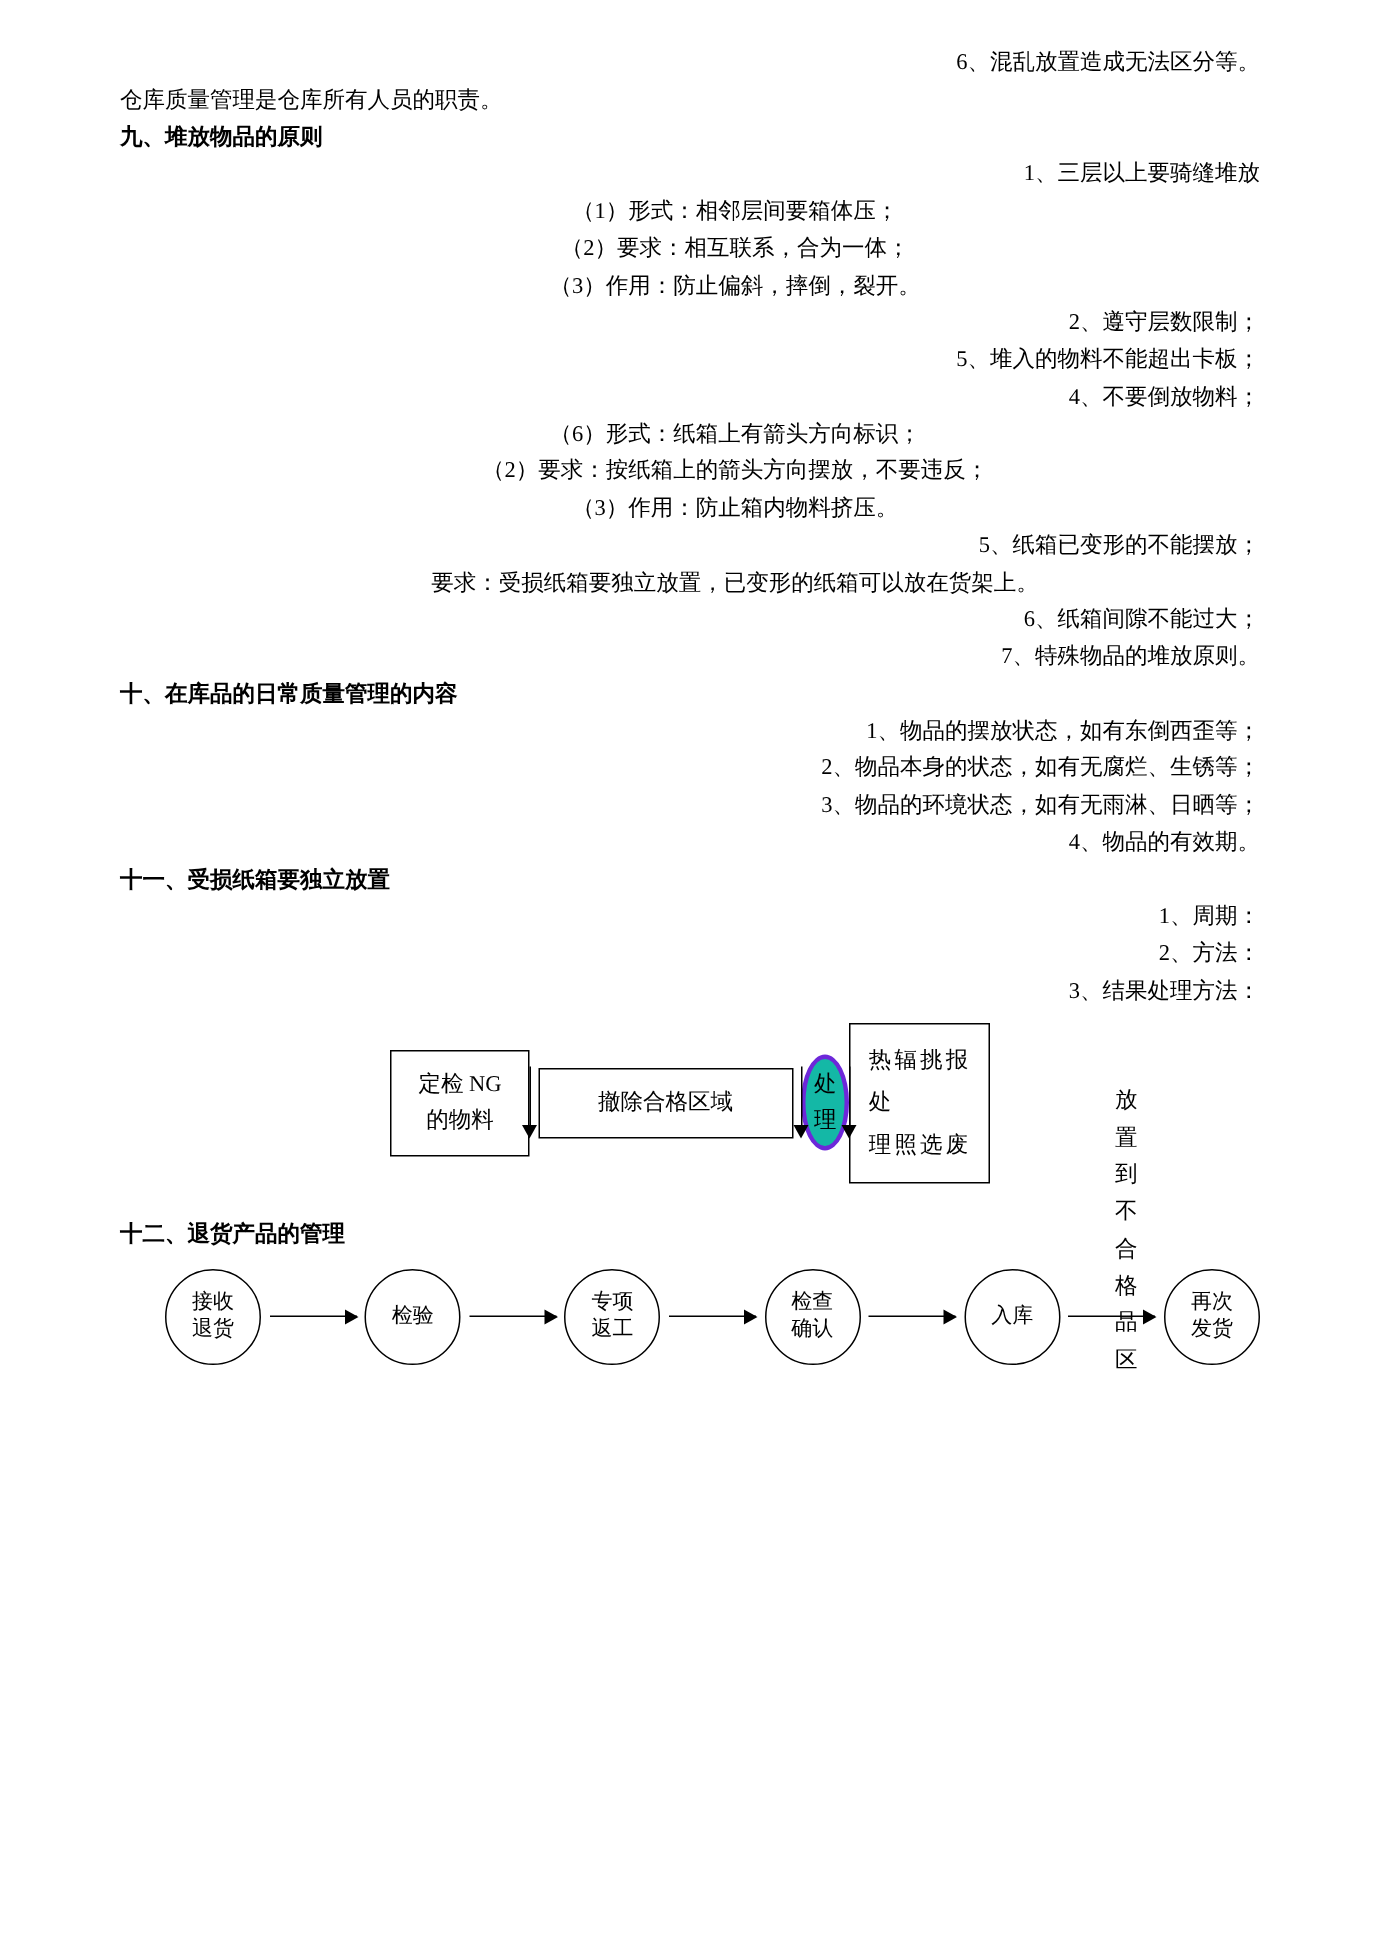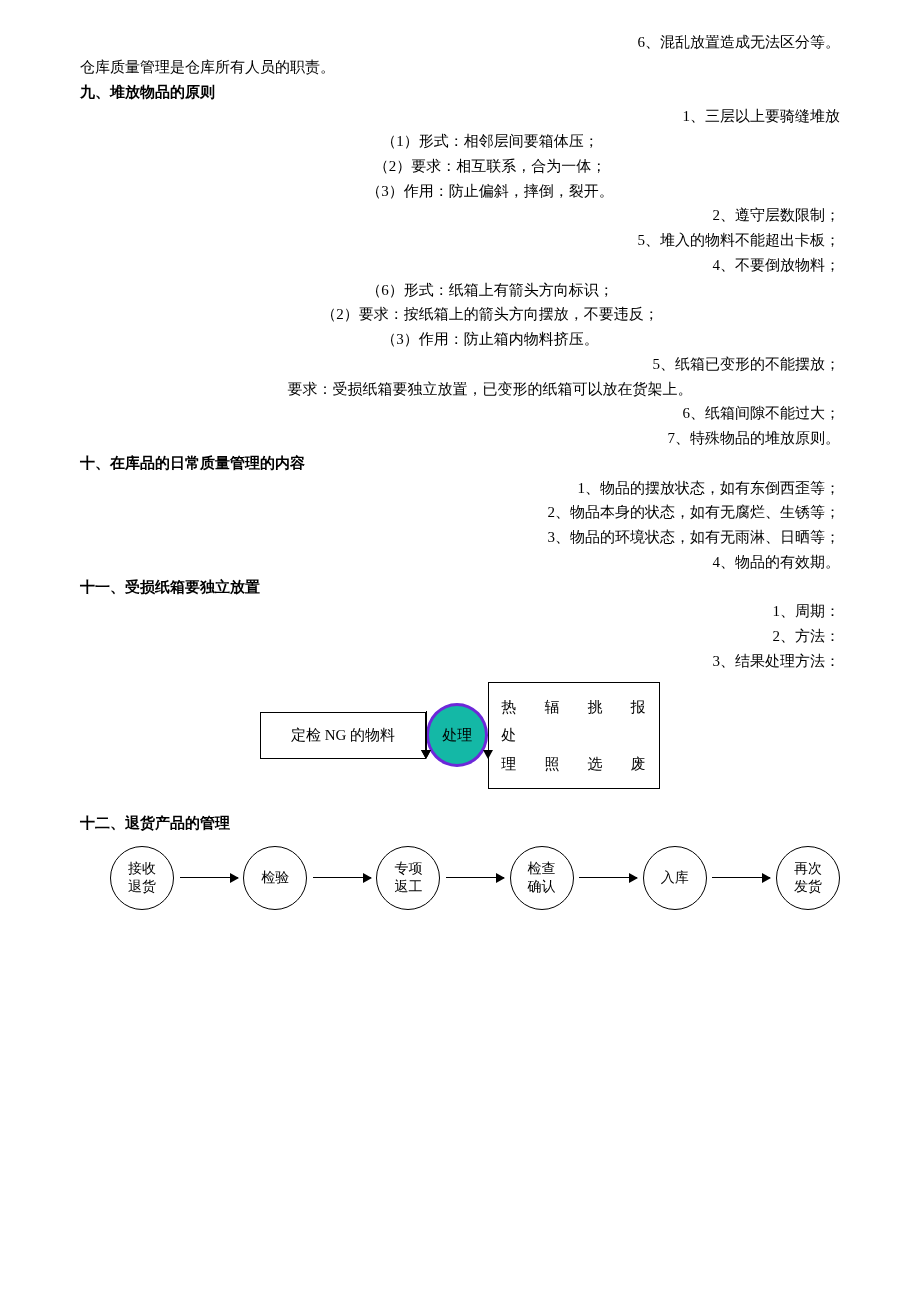--- a/index.html
+++ b/index.html
@@ -148,20 +148,24 @@
 <div class="indent1">4、物品的有效期。</div>
 <div class="no-indent bold">十一、受损纸箱要独立放置</div>
 <div class="indent1">1、周期：</div>
 <div class="indent1">2、方法：</div>
 <div class="indent1">3、结果处理方法：</div>
 
 <div class="fc-center">
   <div class="flowchart">
     <div class="rect-box" style="width:140px">定检 NG 的物料</div>
     <div class="arrow-down"></div>
+    <div style="position:relative; width:100%; display:flex; justify-content:center;">
+      <div class="rect-box" style="width:140px">撤除合格区域</div>
+      <div class="side-label" style="top:10px">放置到不合格品区</div>
+    </div>
     <div class="arrow-down"></div>
     <div class="circle-box" style="width:58px;height:58px">处理</div>
     <div class="arrow-down"></div>
     <div class="grid4">
       <div class="row">
         <span>热</span>
         <span>辐</span>
         <span>挑</span>
         <span>报</span>
       </div>

